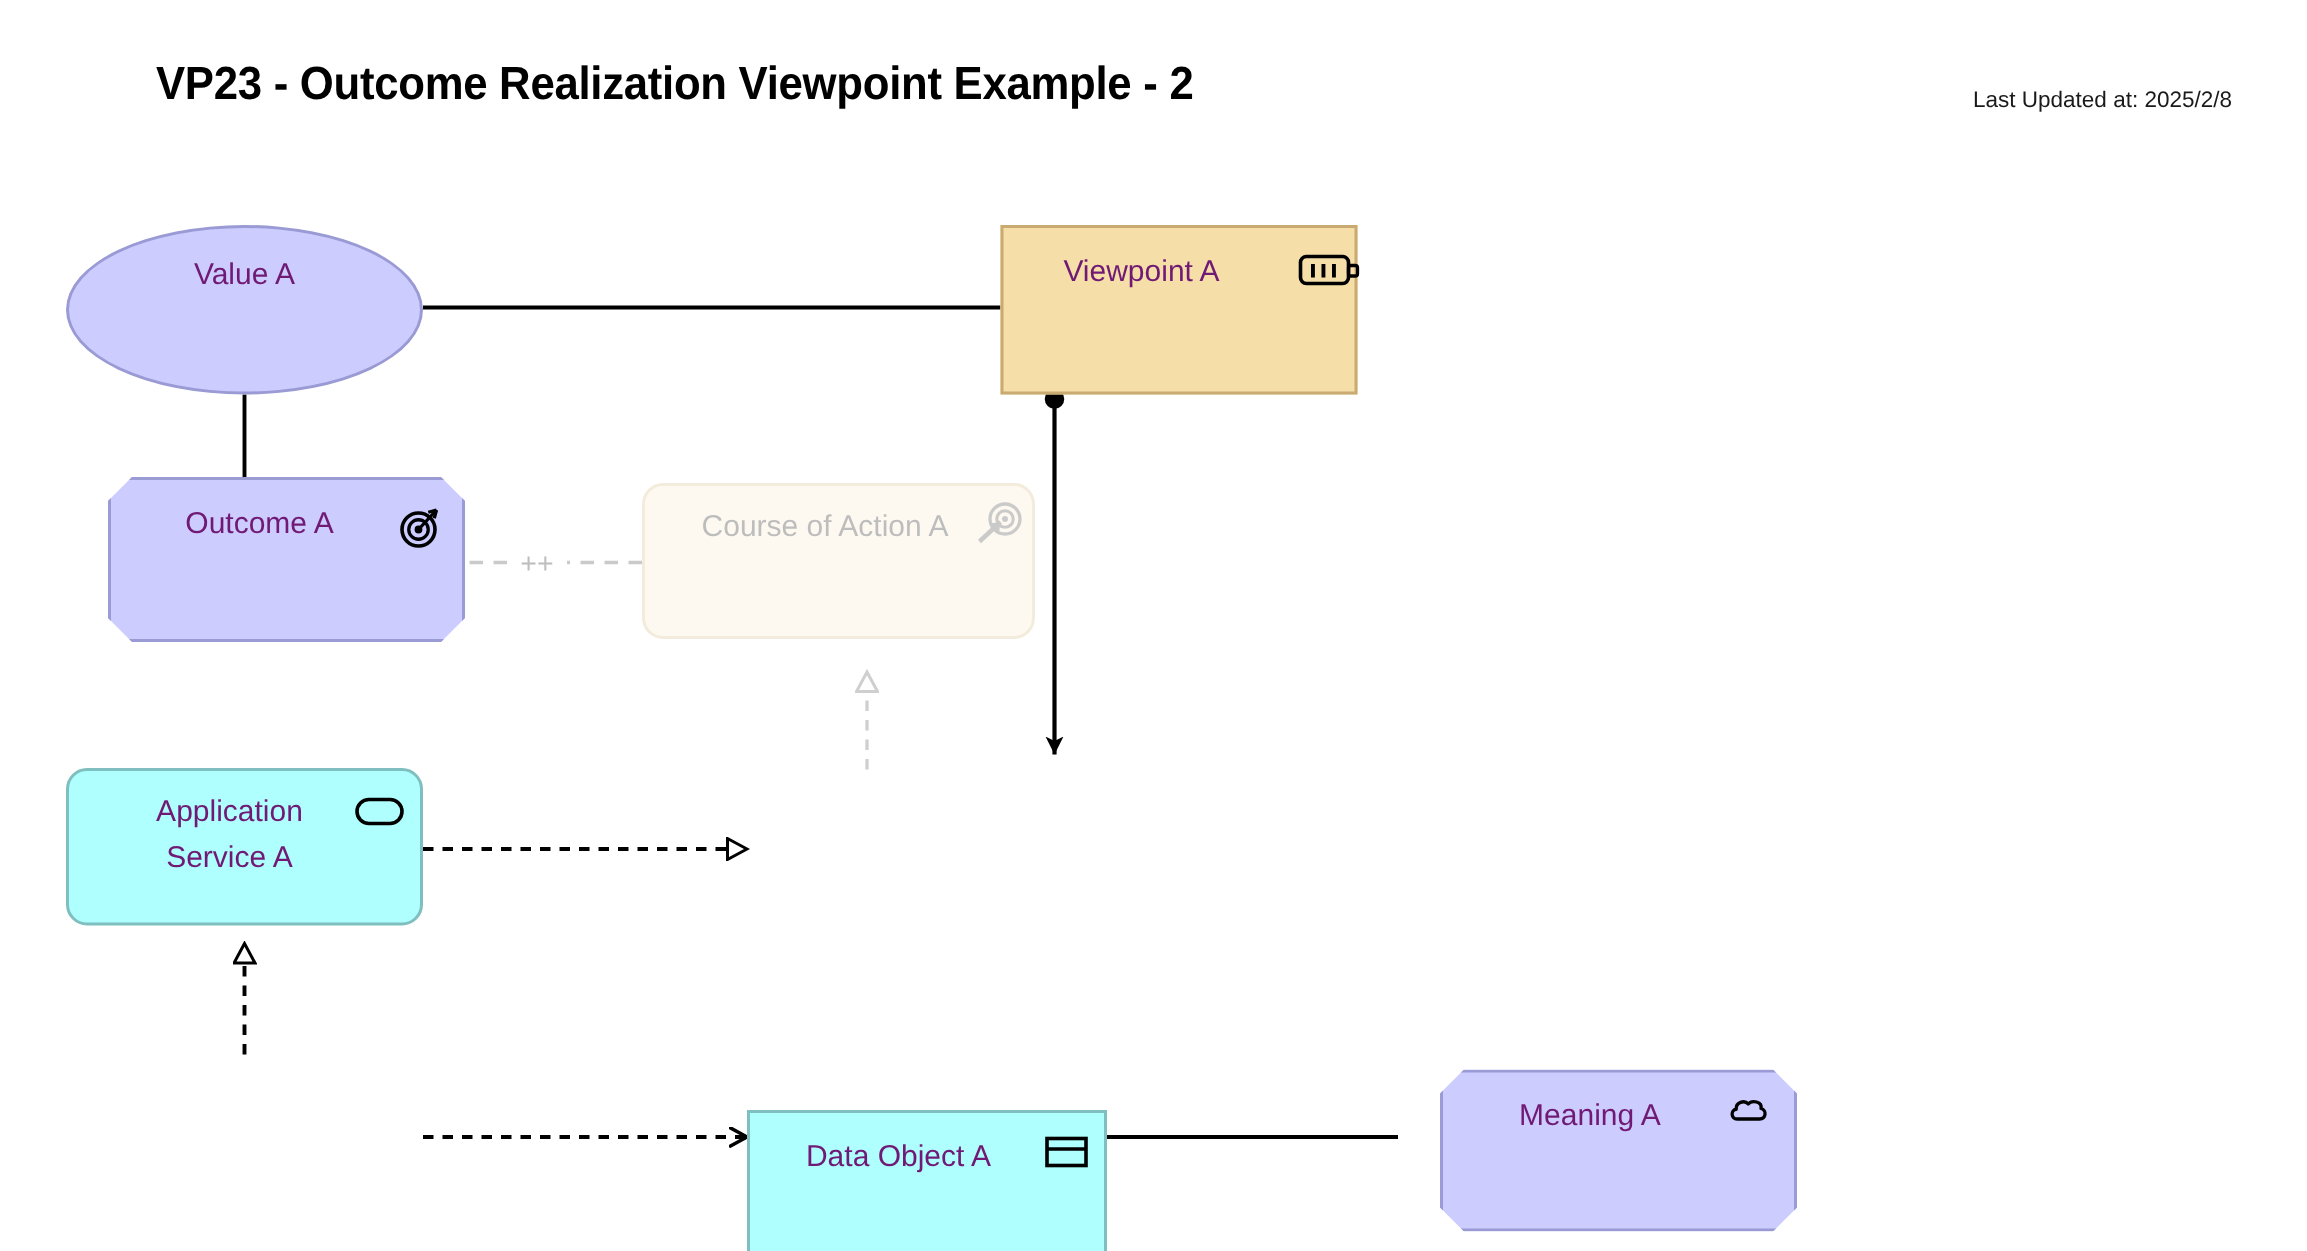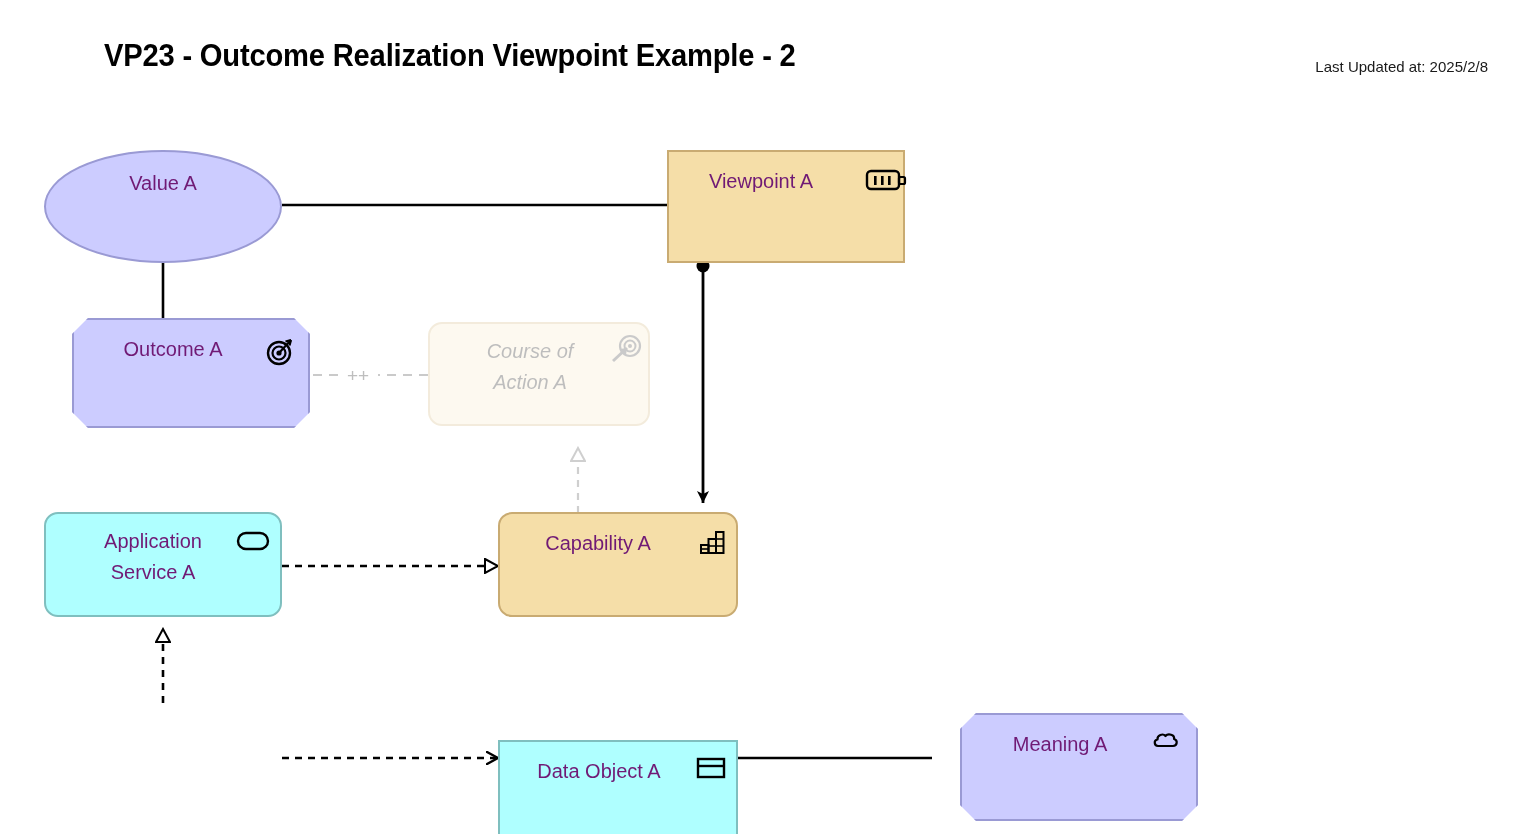--- a/index.html
+++ b/index.html
@@ -185,21 +185,21 @@
       <svg viewBox="0 0 32 32" width="32" height="32">
         <circle cx="15" cy="18" r="11" fill="none" stroke="#000" stroke-width="2.4"></circle>
         <circle cx="15" cy="18" r="6.5" fill="none" stroke="#000" stroke-width="2.2"></circle>
         <circle cx="15" cy="18" r="2.6" fill="#000"></circle>
         <path d="M15,18 L27,5" stroke="#000" stroke-width="2.2" fill="none"></path>
         <path d="M27,5 L21.5,6.5 M27,5 L25.5,10.5" stroke="#000" stroke-width="2.2" fill="none"></path>
       </svg>
     </span>
   </div>
 
-  <div class="node rect-strat-round dim-fill faded" style="left:428px; top:322px; width:222px; height:104px;font-style:italic;">
+  <div class="node rect-strat-round dim-fill faded" style="left:428px; top:322px; width:262px; height:104px;">
     <div class="label" style="padding-right:48px; padding-left:30px; top:12px;">Course of Action A</div>
     <span class="node-icon" style="right:10px; top:10px;">
       <svg viewBox="0 0 34 34" width="34" height="34">
         <circle cx="22" cy="12" r="10" fill="none" stroke="#777" stroke-width="2.2"></circle>
         <circle cx="22" cy="12" r="5.5" fill="none" stroke="#777" stroke-width="2"></circle>
         <circle cx="22" cy="12" r="2" fill="#777"></circle>
         <path d="M5,27 L19,14" stroke="#777" stroke-width="3" fill="none"></path>
         <path d="M19,14 L11.5,15 L18,21.5 Z" fill="#777"></path>
       </svg>
     </span>
@@ -211,34 +211,20 @@
       <svg viewBox="0 0 42 26" width="42" height="26">
         <rect x="2" y="4" width="32" height="18" rx="4" ry="4" fill="none" stroke="#000" stroke-width="2.4"></rect>
         <rect x="34" y="10" width="6" height="7" rx="1.5" ry="1.5" fill="none" stroke="#000" stroke-width="2.2"></rect>
         <rect x="9" y="9" width="2.6" height="9" fill="#000"></rect>
         <rect x="16" y="9" width="2.6" height="9" fill="#000"></rect>
         <rect x="23" y="9" width="2.6" height="9" fill="#000"></rect>
       </svg>
     </span>
   </div>
 
-  <div class="node rect-strat-round" style="left:498px; top:512px; width:240px; height:105px;">
-    <div class="label" style="padding-right:48px;">Capability A</div>
-    <span class="node-icon" style="right:8px; top:14px; width:28px; height:28px;">
-      <svg viewBox="0 0 28 28" width="28" height="28">
-        <rect x="1" y="17" width="7.5" height="8" fill="none" stroke="#000" stroke-width="2"></rect>
-        <rect x="8.5" y="11" width="7.5" height="14" fill="none" stroke="#000" stroke-width="2"></rect>
-        <rect x="16" y="4" width="7.5" height="21" fill="none" stroke="#000" stroke-width="2"></rect>
-        <line x1="1" y1="21" x2="8.5" y2="21" stroke="#000" stroke-width="1.6"></line>
-        <line x1="8.5" y1="18" x2="16" y2="18" stroke="#000" stroke-width="1.6"></line>
-        <line x1="16" y1="11" x2="23.5" y2="11" stroke="#000" stroke-width="1.6"></line>
-        <line x1="16" y1="18" x2="23.5" y2="18" stroke="#000" stroke-width="1.6"></line>
-      </svg>
-    </span>
-  </div>
 
   <div class="node rect-round" style="left:44px; top:512px; width:238px; height:105px;">
     <div class="label" style="padding-right:42px; padding-left:22px; top:12px;">Application Service A</div>
     <span class="node-icon" style="right:10px; top:16px; width:34px; height:22px;">
       <svg viewBox="0 0 34 22" width="34" height="22">
         <rect x="2" y="3" width="30" height="16" rx="8" ry="8" fill="none" stroke="#000" stroke-width="2.4"></rect>
       </svg>
     </span>
   </div>
 

